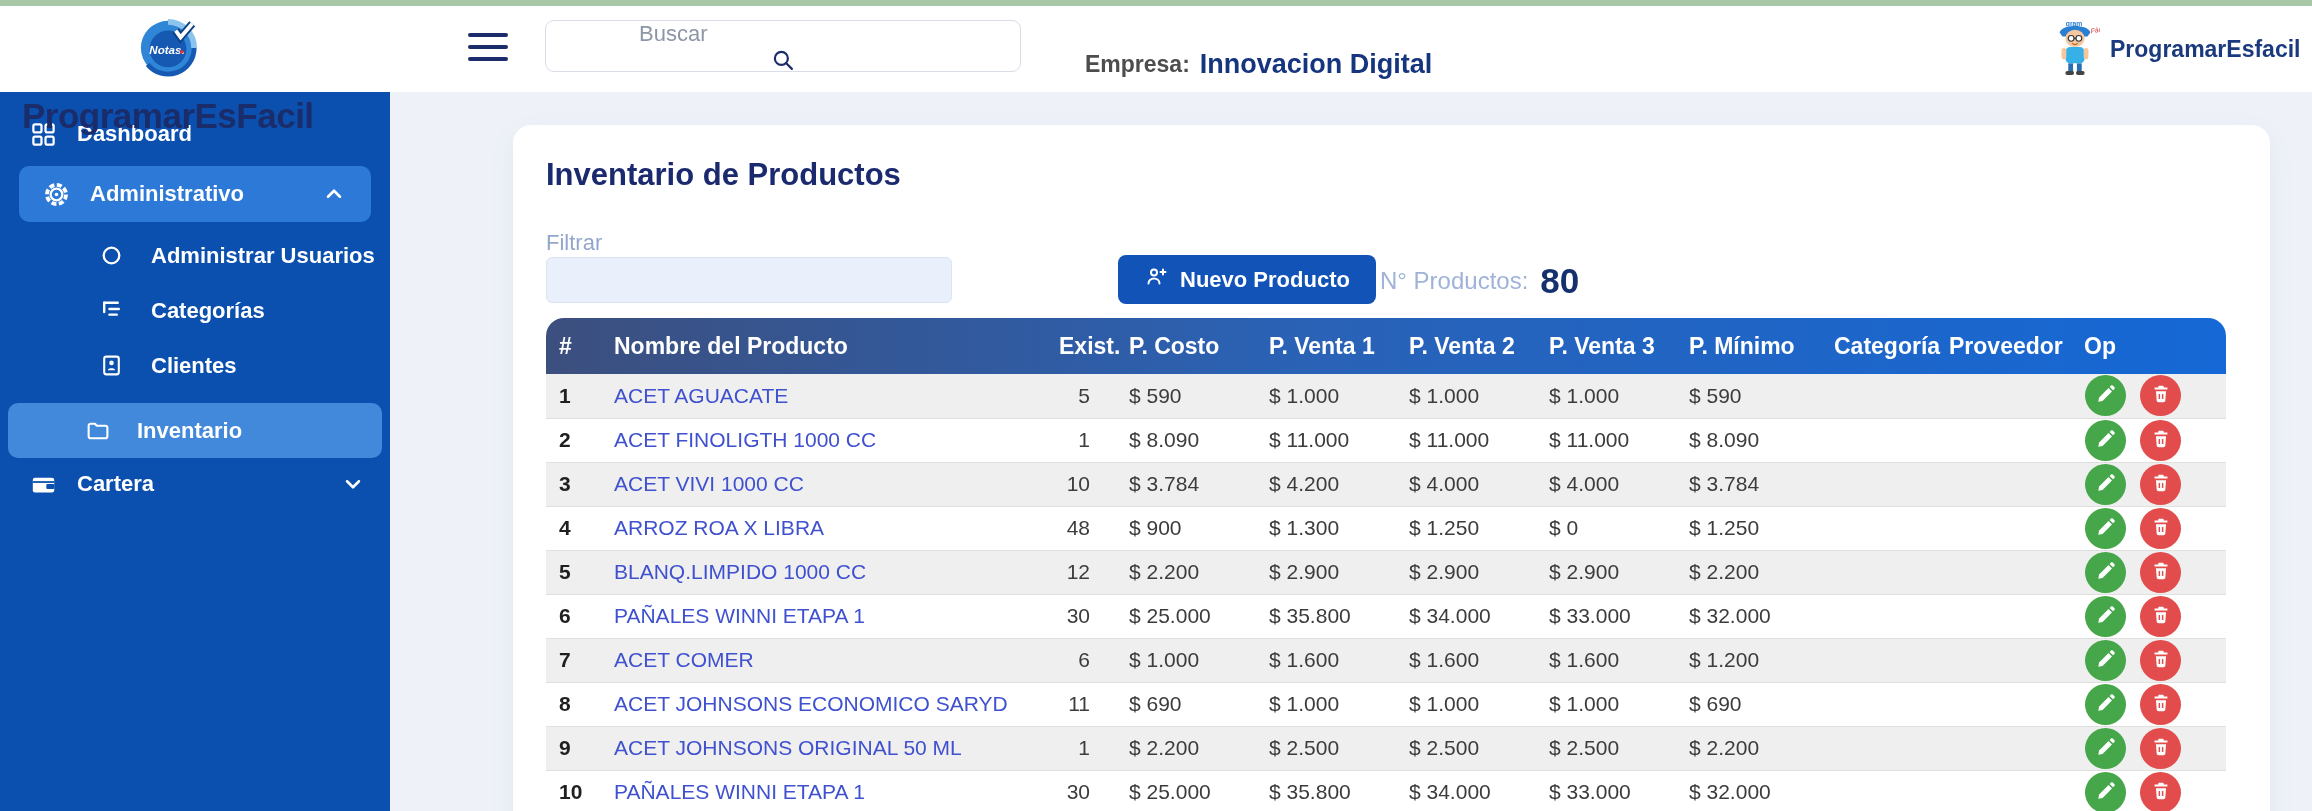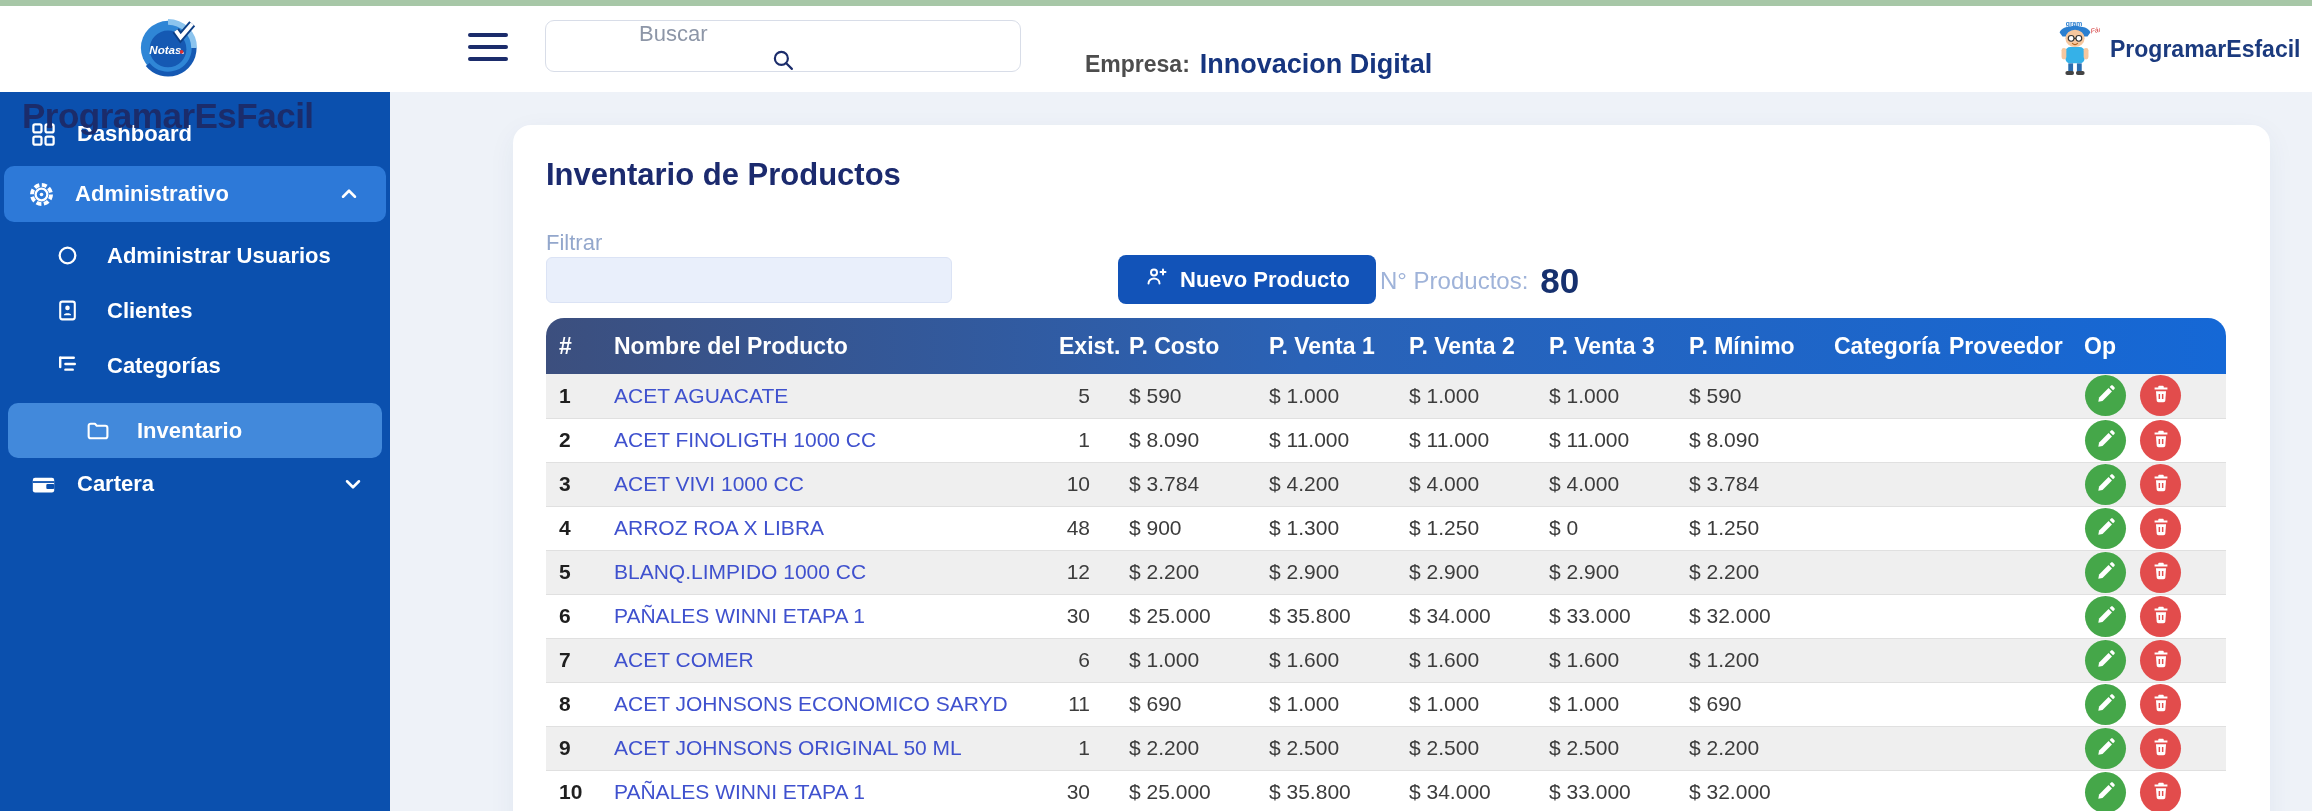--- a/index.html
+++ b/index.html
@@ -28,22 +28,22 @@
   .user-menu { position:absolute; left:2050px; top:0; height:86px; display:flex; align-items:center; gap:10px; cursor:pointer; }
   .user-menu .uname { font-size:23px; font-weight:bold; color:#1b3a7e; }
 
   
   .sidebar { position:absolute; left:0; top:92px; width:390px; height:719px;
              background:var(--sidebar-blue,#0b50ae); padding-top:16px; z-index:10; }
   .side-item, .side-sub { display:flex; align-items:center; color:#fff; font-weight:bold; cursor:pointer; }
   .side-item { height:52px; padding:0 24px 0 30px; font-size:22px; gap:20px; }
   .side-item .grow, .side-sub .grow { flex:1; }
   .side-item.parent-active { background:var(--sidebar-active,#2d79d8); border-radius:10px;
-                             margin:6px 4px; height:56px; padding-left:24px; }
-  .side-sub { height:55px; padding-left:54px; font-size:22px; gap:26px; }
+                             margin:6px 19px; height:56px; padding-left:24px; }
+  .side-sub { height:55px; padding-left:98px; font-size:22px; gap:26px; }
   .side-sub.active { background:var(--sidebar-active-light,#4289db); border-radius:10px;
                      margin:10px 8px 0 8px; height:55px; padding-left:76px; }
   .sicon { width:27px; height:27px; flex:0 0 auto; display:flex; align-items:center; justify-content:center; }
   .chev { width:26px; height:26px; flex:0 0 auto; }
 
   
   .content { position:absolute; left:390px; top:92px; width:1922px; height:719px; background:#eef2f8; }
   .card { position:absolute; left:123px; top:33px; width:1757px; height:860px; background:#fff;
           border-radius:18px; box-shadow:0 8px 28px rgba(40,60,120,0.06); }
   .page-title { position:absolute; left:33px; top:32px; font-size:31px; font-weight:bold; color:#1b2a6e; }
@@ -183,39 +183,39 @@
     <span class="sicon">
       <svg width="25" height="25" viewBox="0 0 24 24" fill="none" stroke="#fff" stroke-width="2.2">
           <circle cx="12" cy="12" r="7.5"></circle>
         </svg>
     </span>
     <span class="grow">Administrar Usuarios</span>
   </div>
 
   <div class="side-sub">
     <span class="sicon">
-      <svg width="25" height="25" viewBox="0 0 24 24" fill="none" stroke="#fff" stroke-width="2">
-        <rect x="5" y="3.5" width="14" height="17" rx="2"></rect>
-        <circle cx="12" cy="9.5" r="2.2" fill="#fff" stroke="none"></circle>
-        <path d="M8.5 16.5c0-2.4 7-2.4 7 0" fill="#fff" stroke="none"></path>
-      </svg>
-    </span>
-    <span class="grow">Clientes</span>
-  </div>
-
-  <div class="side-sub">
-    <span class="sicon">
       <svg width="25" height="25" viewBox="0 0 24 24" fill="none" stroke="#fff" stroke-width="2.3" stroke-linecap="round">
         <path d="M5 4.5v9"></path>
           <path d="M5 4.5h13"></path>
           <path d="M10 10.5h9"></path>
           <path d="M10 16h7"></path>
       </svg>
     </span>
     <span class="grow">Categorías</span>
+  </div>
+
+  <div class="side-sub">
+    <span class="sicon">
+      <svg width="25" height="25" viewBox="0 0 24 24" fill="none" stroke="#fff" stroke-width="2">
+        <rect x="5" y="3.5" width="14" height="17" rx="2"></rect>
+        <circle cx="12" cy="9.5" r="2.2" fill="#fff" stroke="none"></circle>
+        <path d="M8.5 16.5c0-2.4 7-2.4 7 0" fill="#fff" stroke="none"></path>
+      </svg>
+    </span>
+    <span class="grow">Clientes</span>
   </div>
 
 
   <div class="side-sub active">
     <span class="sicon">
       <svg width="25" height="25" viewBox="0 0 24 24" fill="none" stroke="#fff" stroke-width="2" stroke-linejoin="round">
         <path d="M3.5 7.5c0-1.1.9-2 2-2h4l1.8 2h8.2c1.1 0 2 .9 2 2v8c0 1.1-.9 2-2 2h-14c-1.1 0-2-.9-2-2z"></path>
       </svg>
     </span>
     <span class="grow">Inventario</span>

